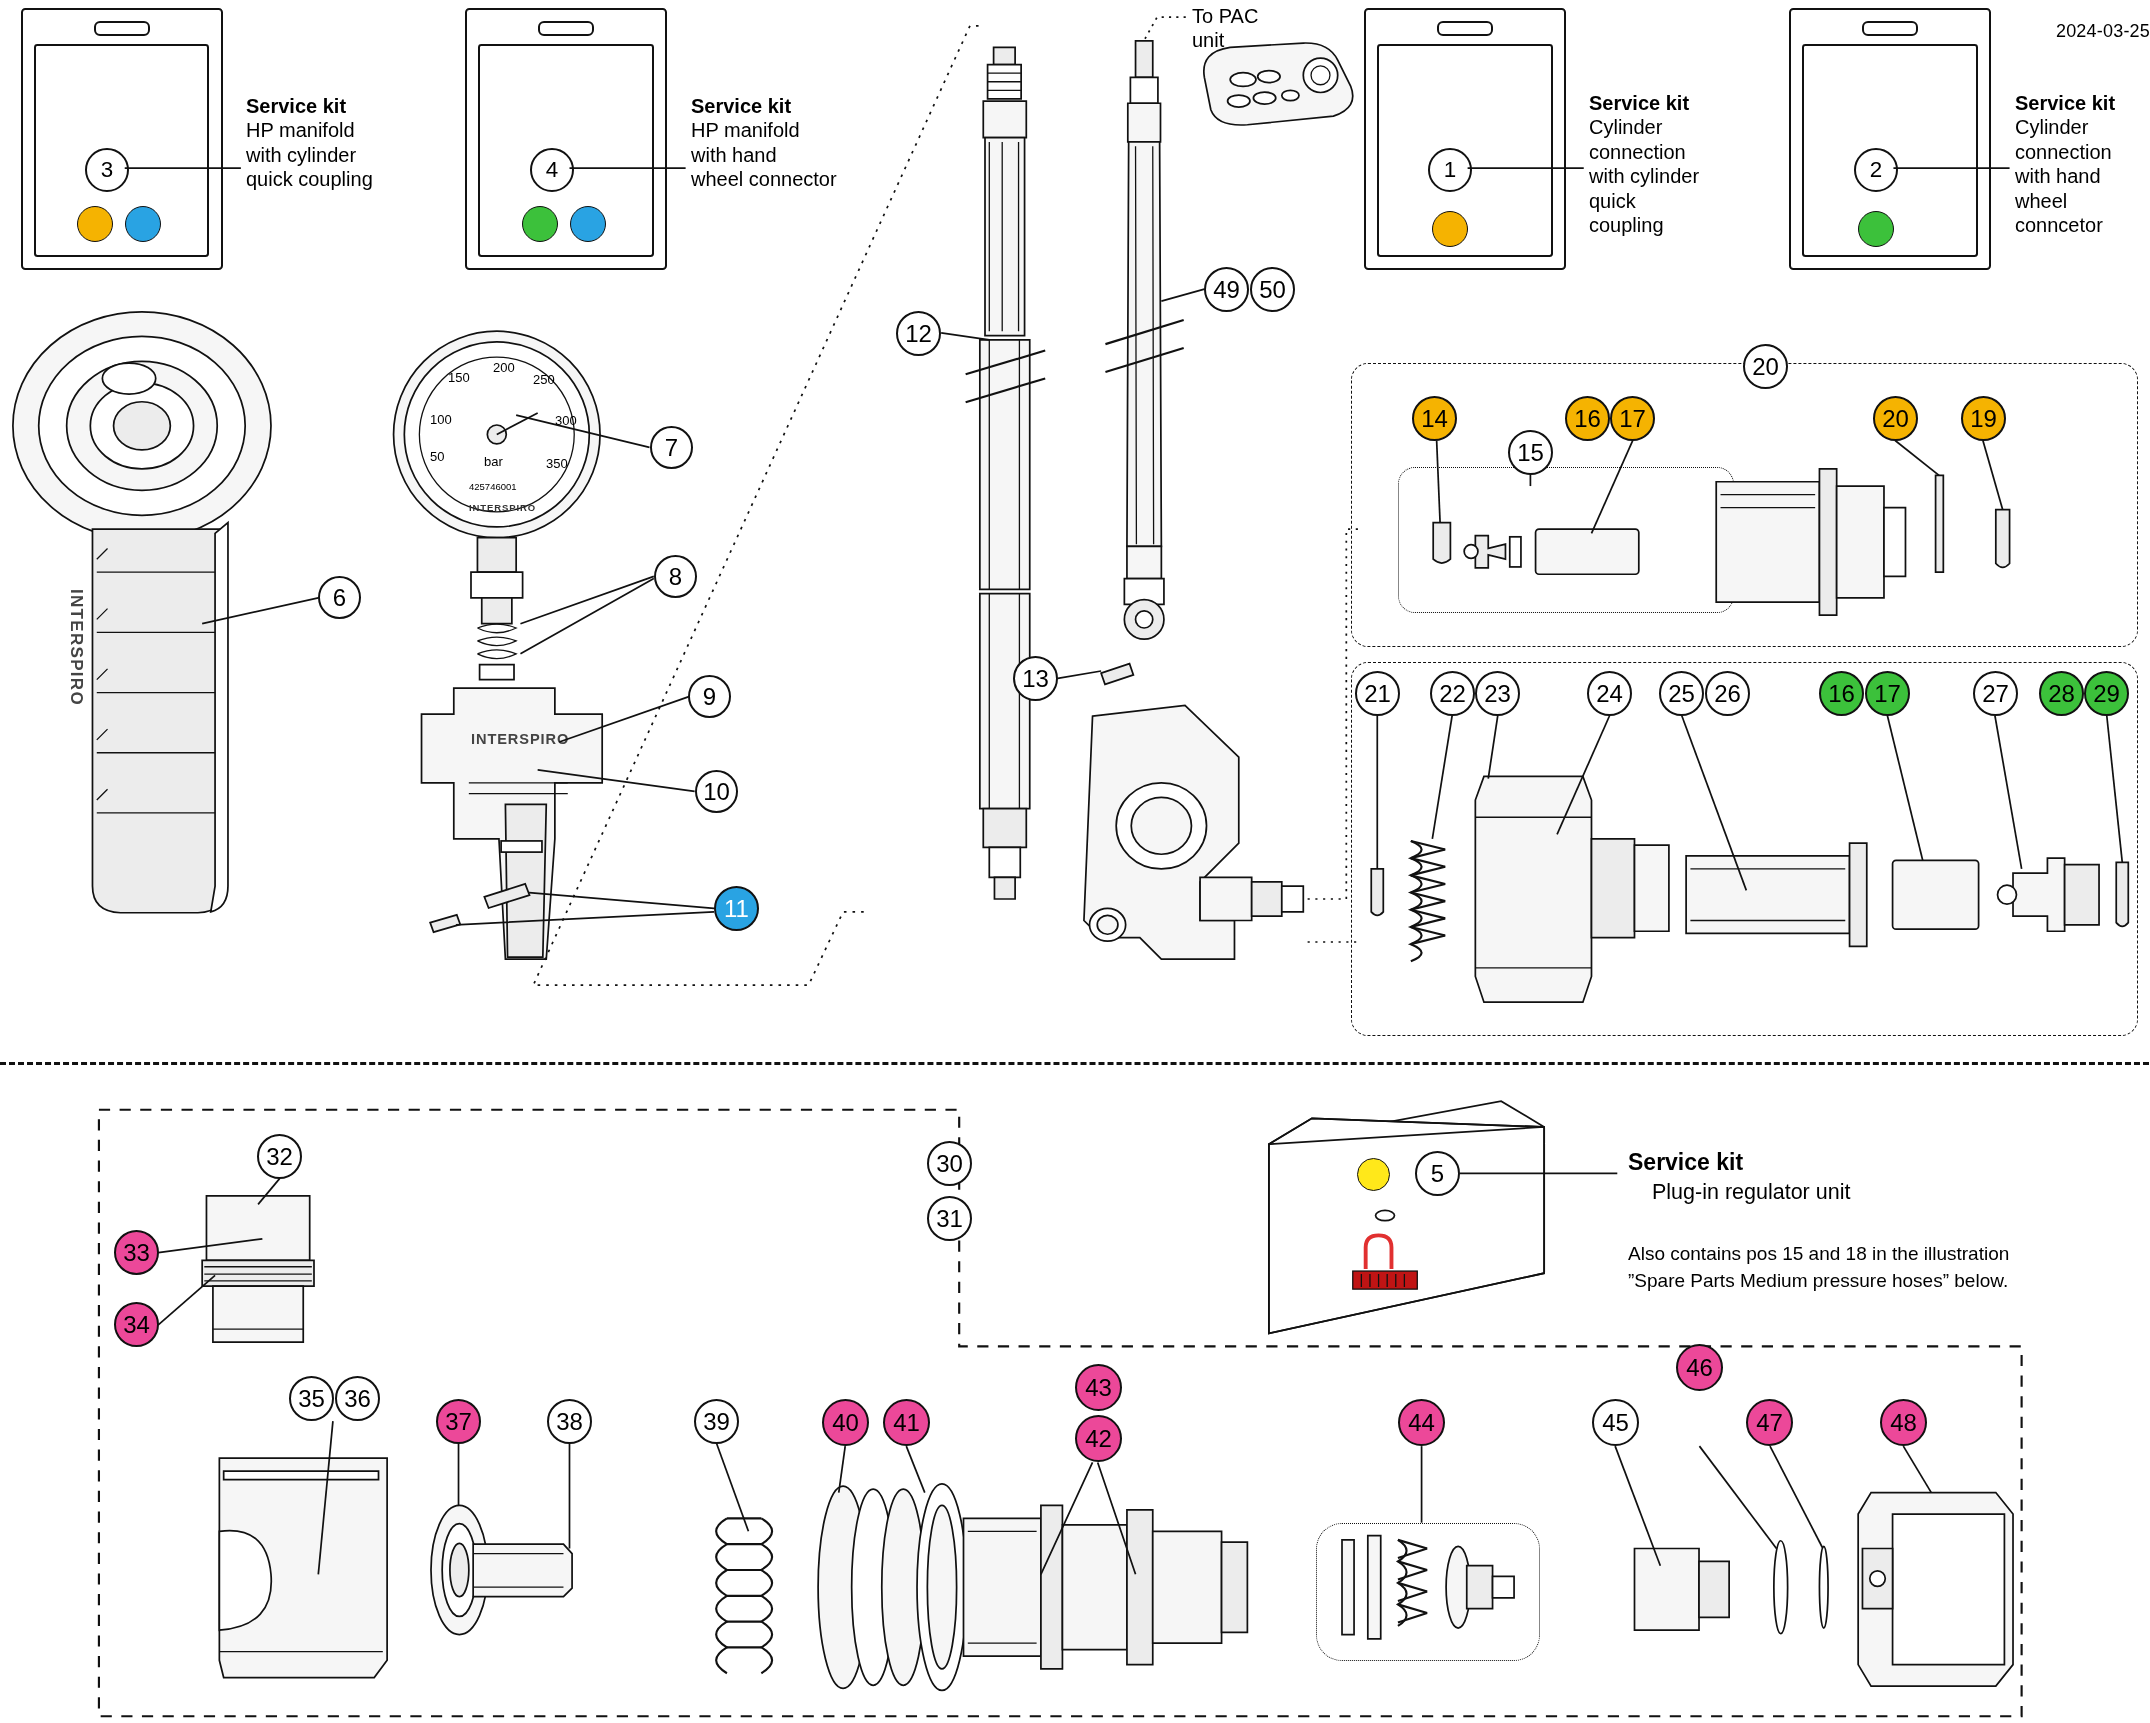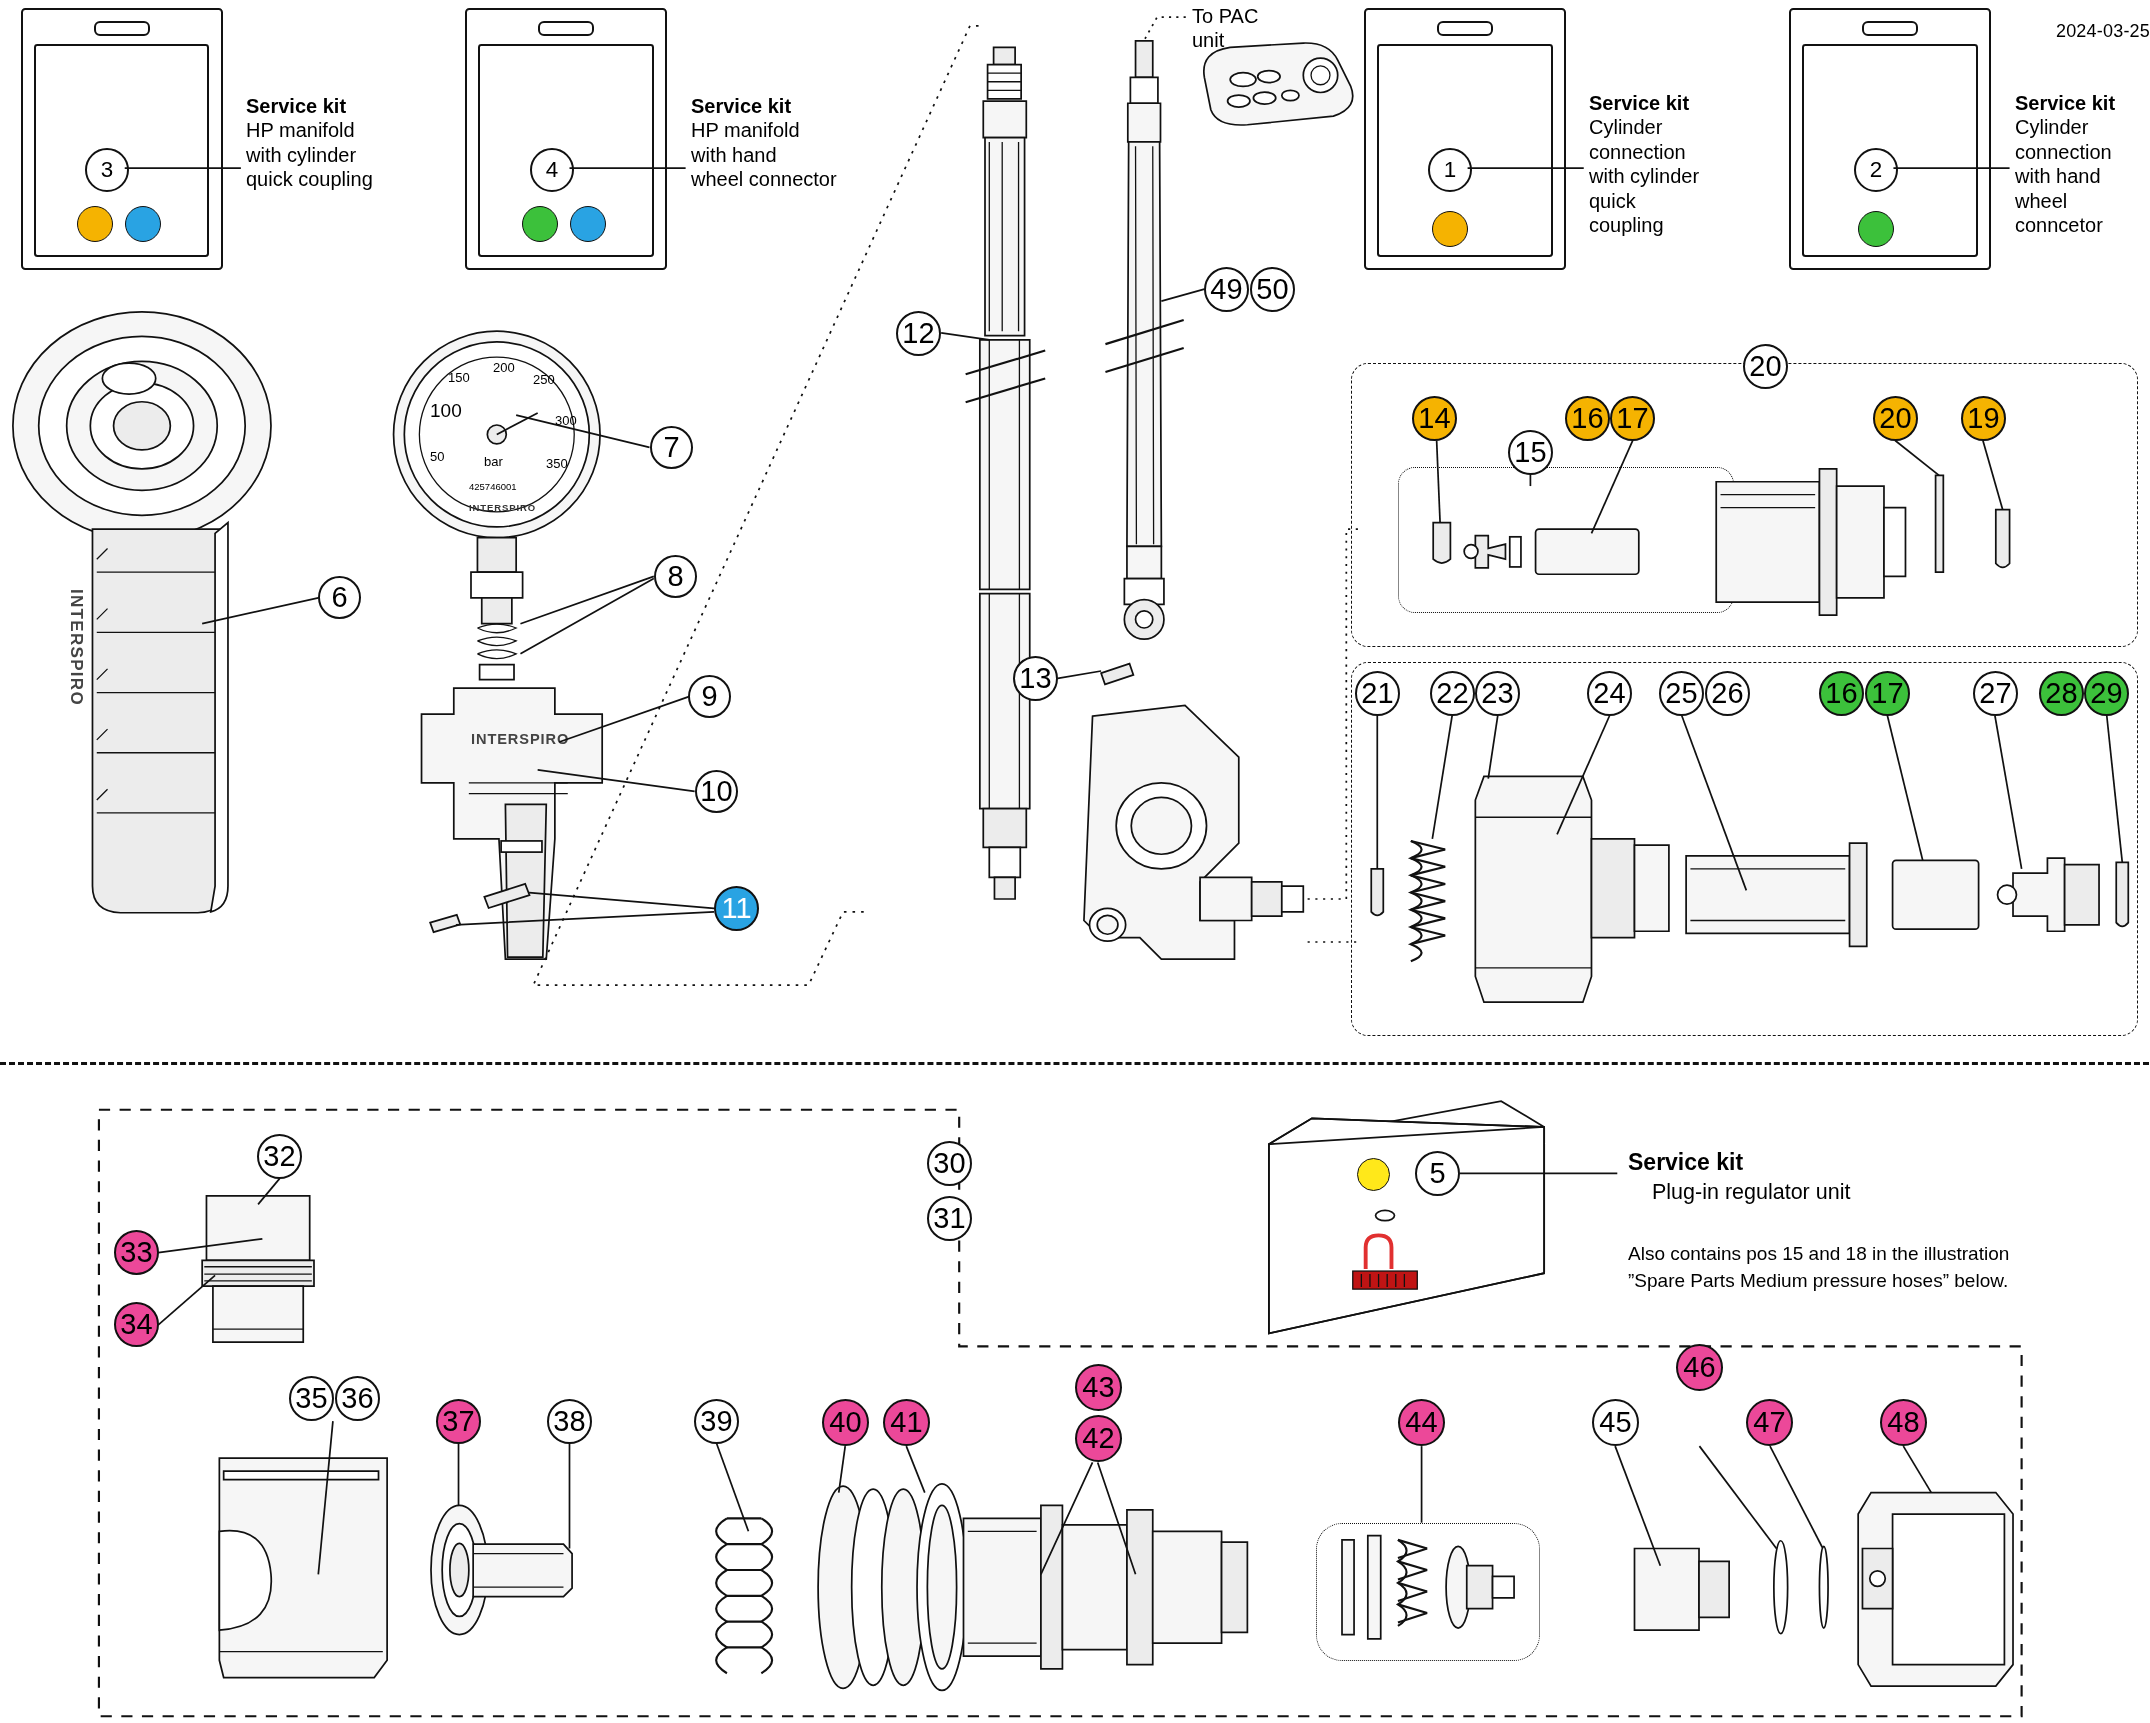--- a/index.html
+++ b/index.html
@@ -80,21 +80,21 @@
 
   
   .cal {
     position: absolute;
     border-radius: 50%;
     border: 2.2px solid #111;
     background: #fff;
     display: flex;
     align-items: center;
     justify-content: center;
-    font-size: 29px;
+    font-size: 24px;
     box-sizing: border-box;
   }
   .cal.yellow { background: #ec4899; }
   .cal.green  { background: #3CC13B; }
   .cal.blue   { background: #29A3E3; color: #fff; }
   .cal.orange { background: #F5B301; }
 
   
   .dashbox {
     position: absolute;
@@ -252,21 +252,21 @@
     <path class="stk" d="M1155,1010 L1250,960"></path>
 
     <path class="fillg" d="M1110,1250 L1200,1250 L1200,1330 L1110,1330 Z"></path>
     <path class="fillw" d="M1095,1330 L1215,1330 L1215,1390 L1095,1390 Z"></path>
     <path class="fillg" d="M1120,1390 L1190,1390 L1190,1450 L1120,1450 Z"></path>
 
     <path class="stk2" d="M1110,1460 q45,-18 90,0 q-45,22 -90,0 M1110,1490 q45,-18 90,0 q-45,22 -90,0 M1110,1520 q45,-18 90,0 q-45,22 -90,0"></path>
     <path class="fillw" d="M1115,1545 L1195,1545 L1195,1580 L1115,1580 Z"></path>
   </svg>
 
-  <div class="gauge-num" style="left:430px; top:400px; font-size:19px;">100</div>
+  <div class="gauge-num" style="left:430px; top:412px; font-size:13px;">100</div>
   <div class="gauge-num" style="left:448px; top:370px; font-size:13px;">150</div>
   <div class="gauge-num" style="left:493px; top:360px; font-size:13px;">200</div>
   <div class="gauge-num" style="left:533px; top:372px; font-size:13px;">250</div>
   <div class="gauge-num" style="left:555px; top:413px; font-size:13px;">300</div>
   <div class="gauge-num" style="left:546px; top:456px; font-size:13px;">350</div>
   <div class="gauge-num" style="left:430px; top:449px; font-size:13px;">50</div>
   <div class="gauge-num" style="left:484px; top:454px; font-size:13px;">bar</div>
   <div class="gauge-num tiny" style="left:469px; top:481px;">425746001</div>
   <div class="gauge-num tiny" style="left:469px; top:502px; letter-spacing:0.9px; font-weight:bold; color:#333;">INTERSPIRO</div>
 

